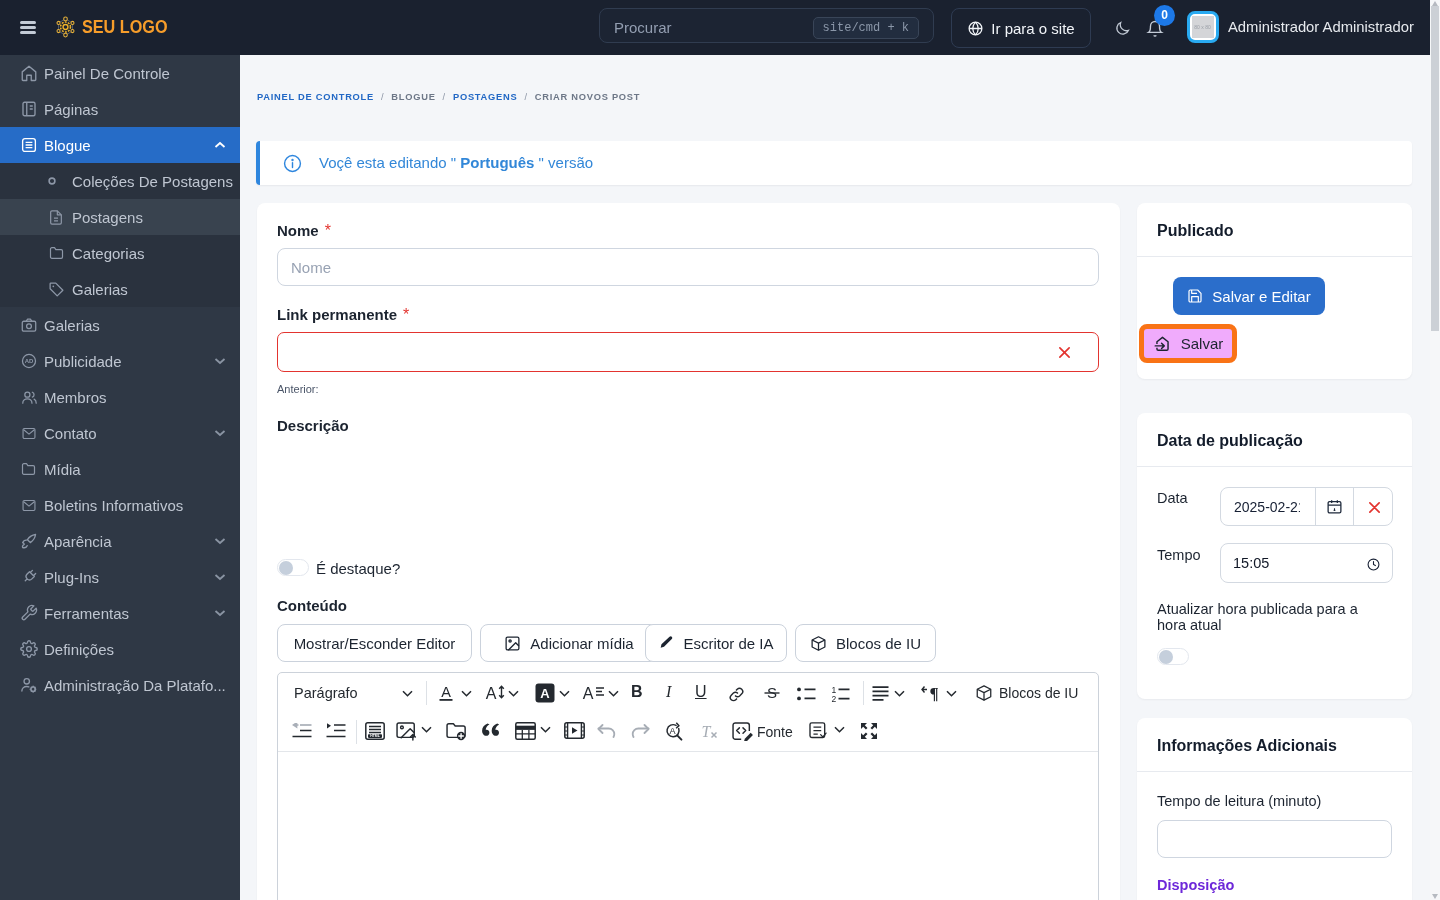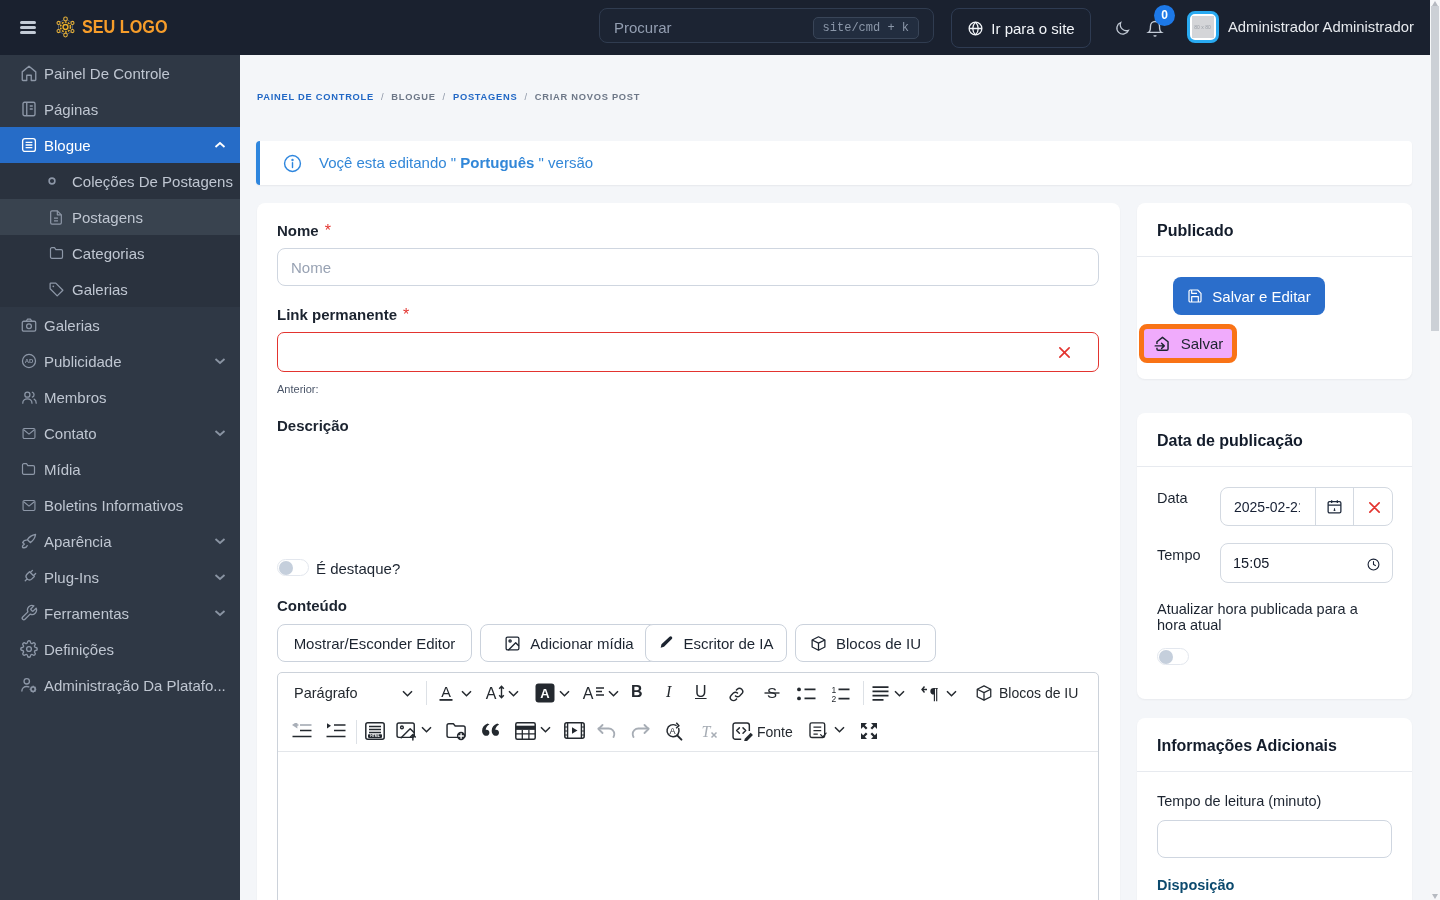--- a/index.html
+++ b/index.html
@@ -533,21 +533,21 @@
       </div>
       <div class="abs" style="left:20px;top:188px;width:230px;font-size:14.5px;line-height:16px;color:#1c2430;">Atualizar hora publicada para a hora atual</div>
       <div class="abs toggle" style="left:20px;top:235px;"></div>
     </div>
     <div class="card" id="card3" style="left:0;top:718px;width:275px;height:205px;">
       <div class="chead">
           <span>Informações Adicionais</span>
         </div>
       <div class="abs" style="left:20px;top:75px;font-size:14.5px;color:#1c2430;">Tempo de leitura (minuto)</div>
       <div class="abs tinput" style="left:20px;top:102px;width:235px;height:38px;"></div>
-      <div class="abs" style="left:20px;top:159px;font-size:14.5px;font-weight:600;color:#0c4a6e;">Disposição</div>
+      <div class="abs" style="left:20px;top:159px;font-size:14.5px;font-weight:600;color:#6d28d9;">Disposição</div>
     </div>
   </div>
 </div>
 
 <div id="sbar">
     <div class="up"></div>
     <div class="thumb"></div>
     <div class="down"></div>
   </div>
 

